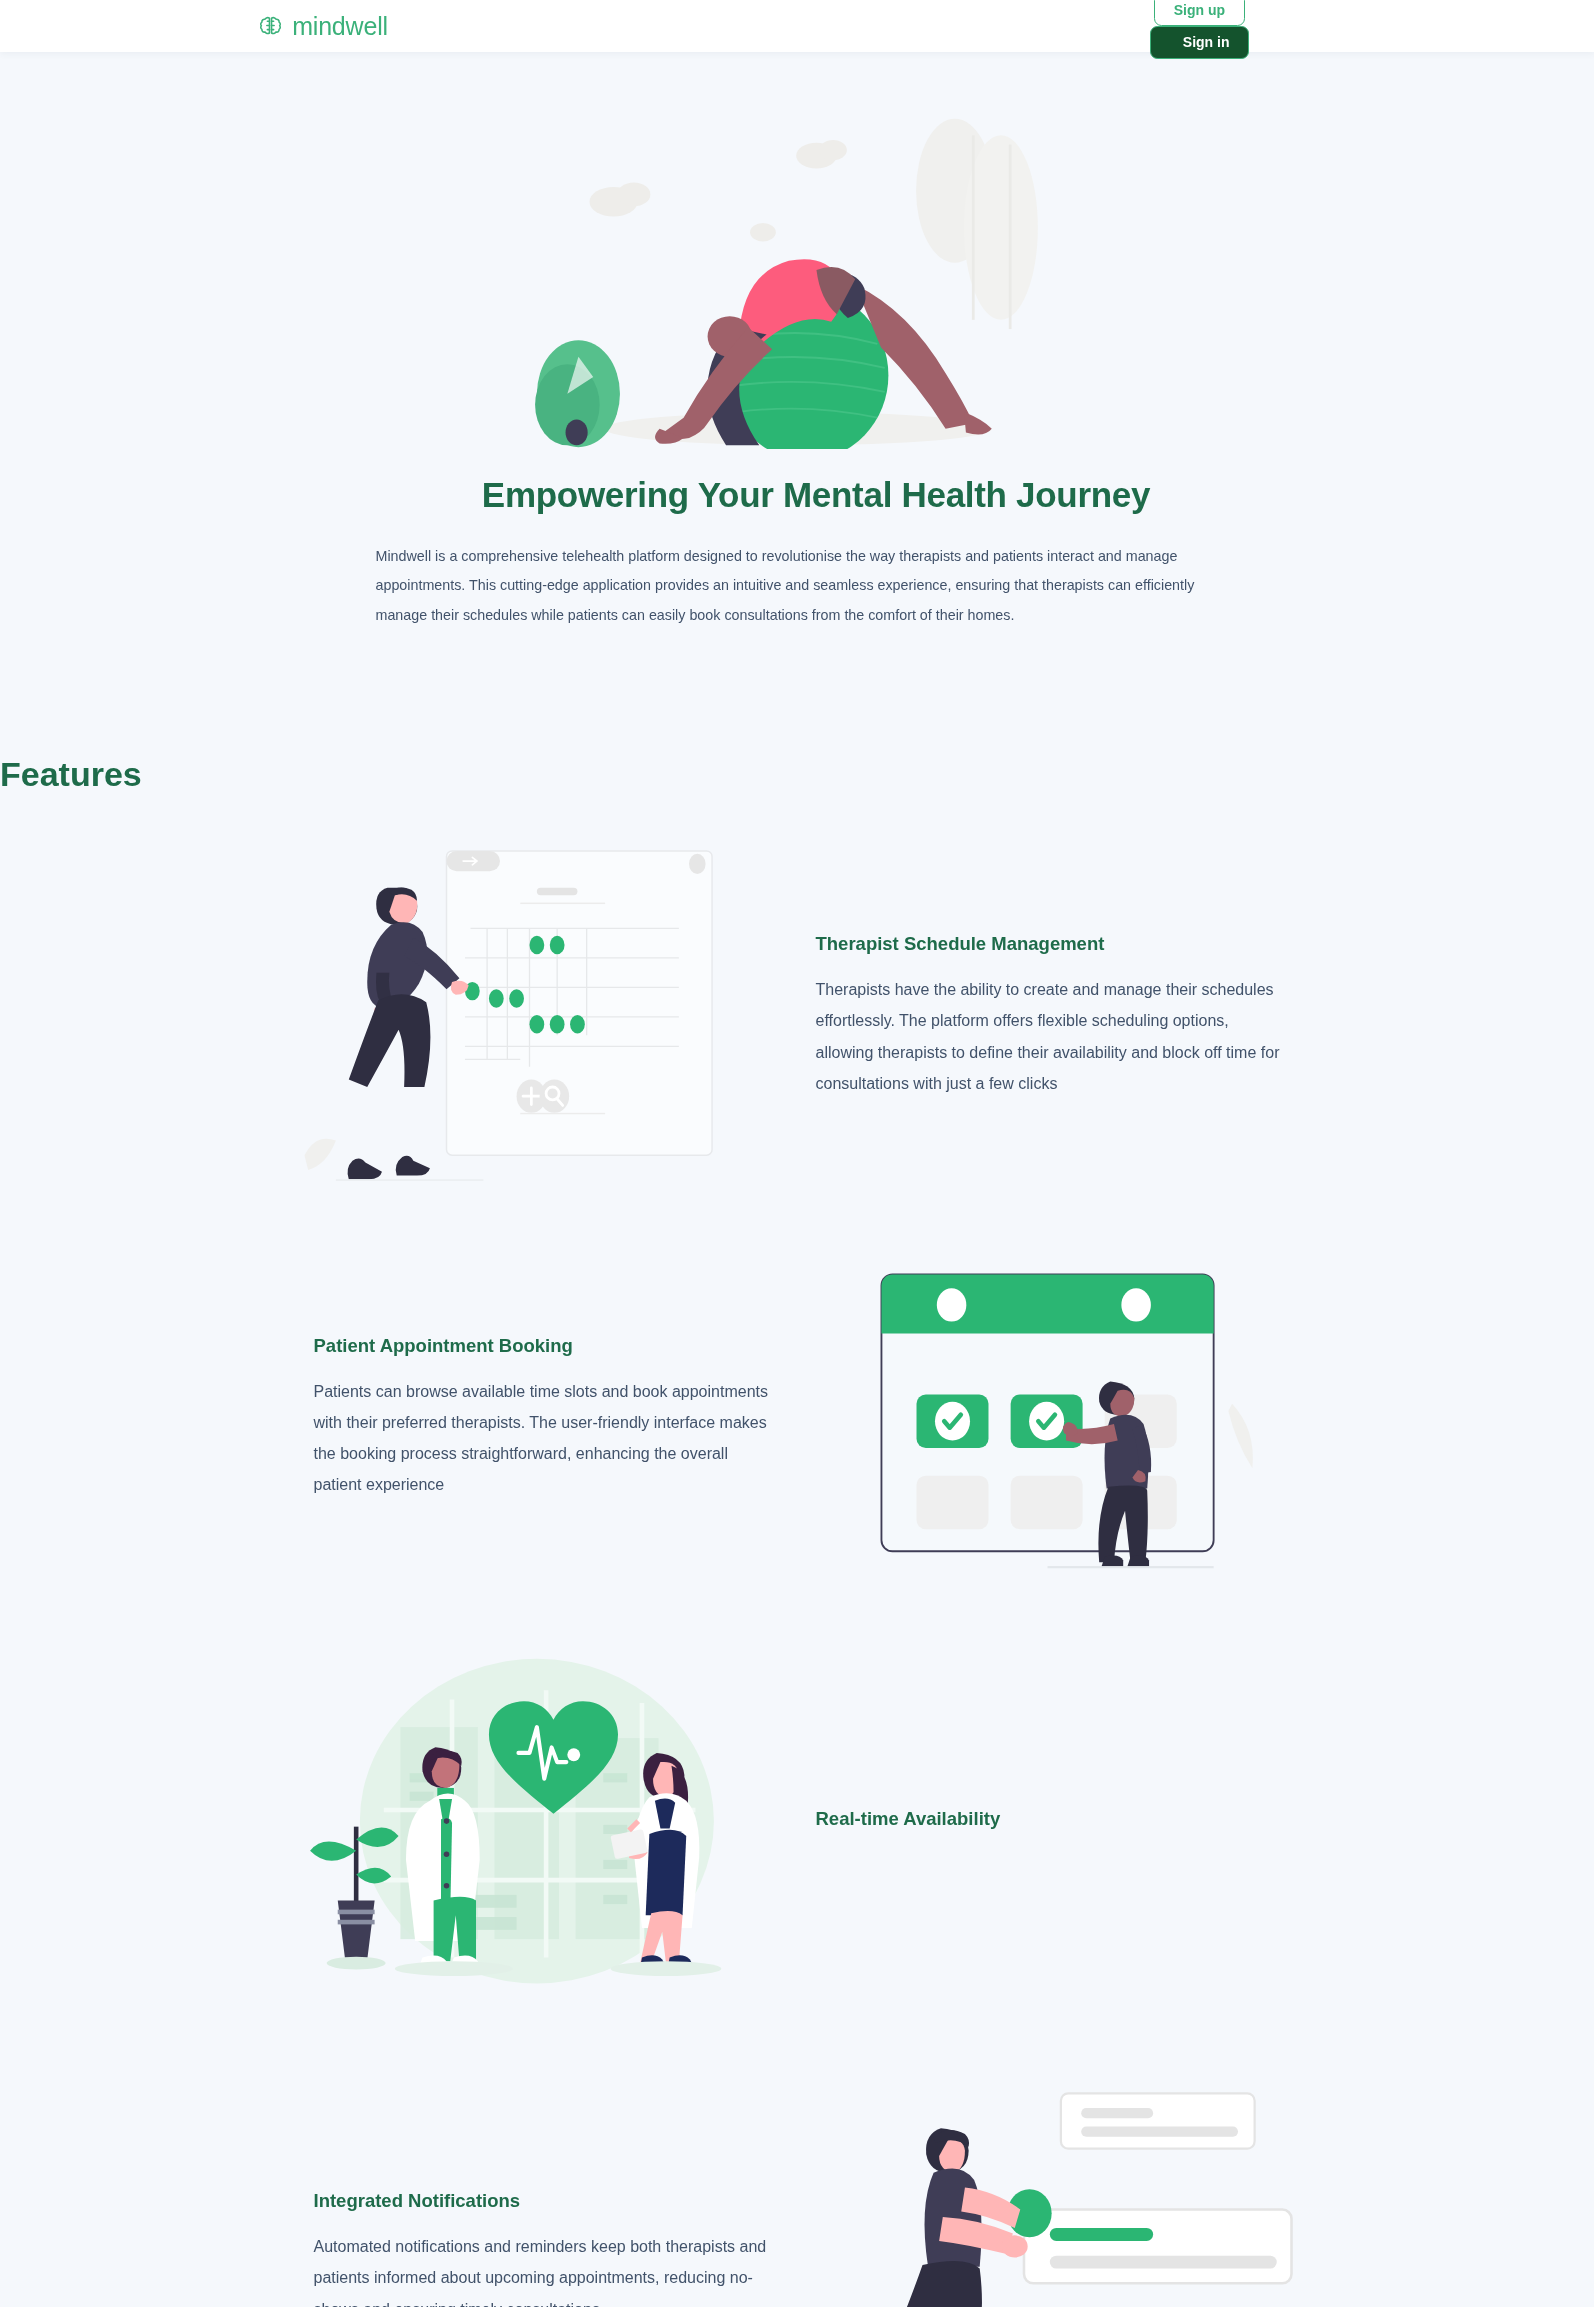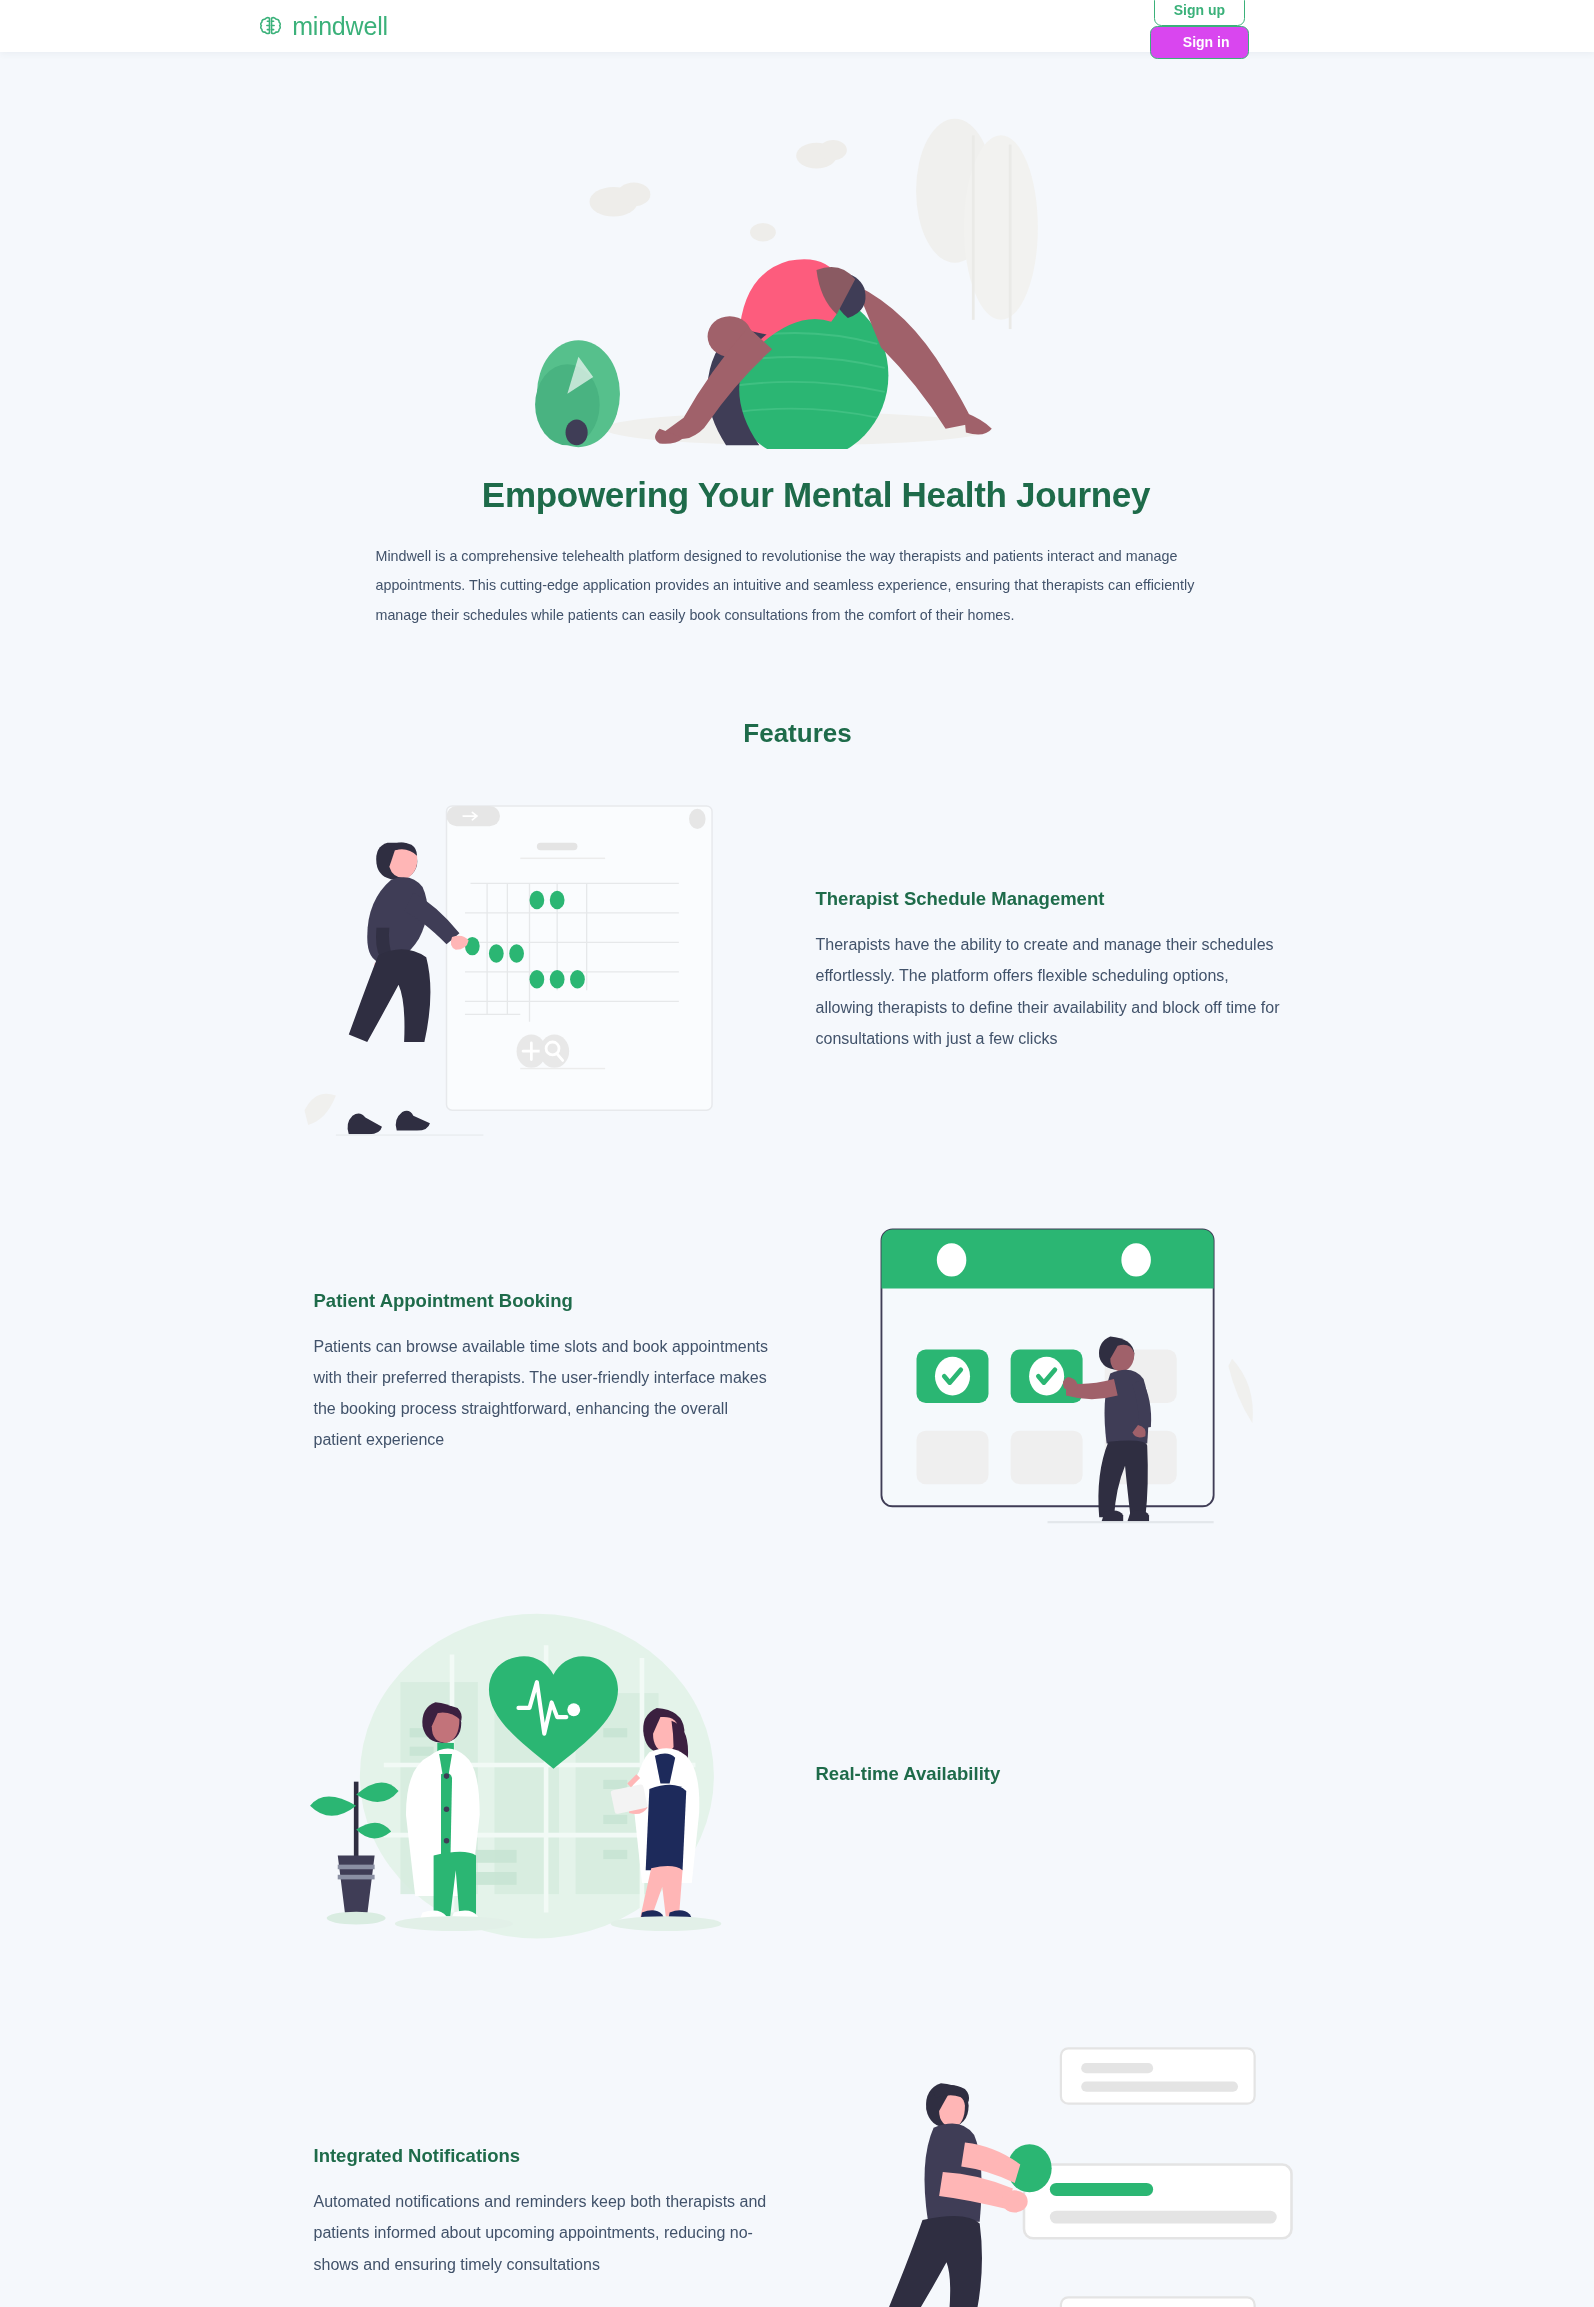--- a/index.html
+++ b/index.html
@@ -41,21 +41,21 @@
     cursor: pointer;
     line-height: 1;
     white-space: nowrap;
   }
   .btn-outline {
     background: #ffffff;
     color: #3bb17a;
     border: 1.4px solid #3bb17a;
   }
   .btn-solid {
-    background: #d946ef;
+    background: #14532d;
     color: #ffffff;
     border: 1.4px solid #3bb17a;
     padding-left: 32px;
   }
 
   
   .hero { padding-top: 28px; padding-bottom: 18.5px; }
   .hero-art { display: block; margin: 0 auto; width: 572px; height: 369px; }
   .hero-title {
     text-align: center;
@@ -69,25 +69,24 @@
   .hero-copy {
     width: 844px;
     margin: 27px auto 0;
     font-size: 14.3px;
     line-height: 2.06;
     color: #41526a;
   }
 
   
   .features-title {
-    text-align: center;
-    font-size: 26px;
+    font-size: 34px;
     font-weight: 700;
     color: #1e6b4a;
-    margin-top: 69px;
+    margin-top: 106px;
   }
   .feature {
     display: flex;
     align-items: center;
     width: 1034px;
     margin: 0 auto;
     gap: 37px;
   }
   .feature.reverse { flex-direction: row-reverse; }
   .feature-art { width: 498px; flex: 0 0 498px; display: flex; justify-content: center; }

